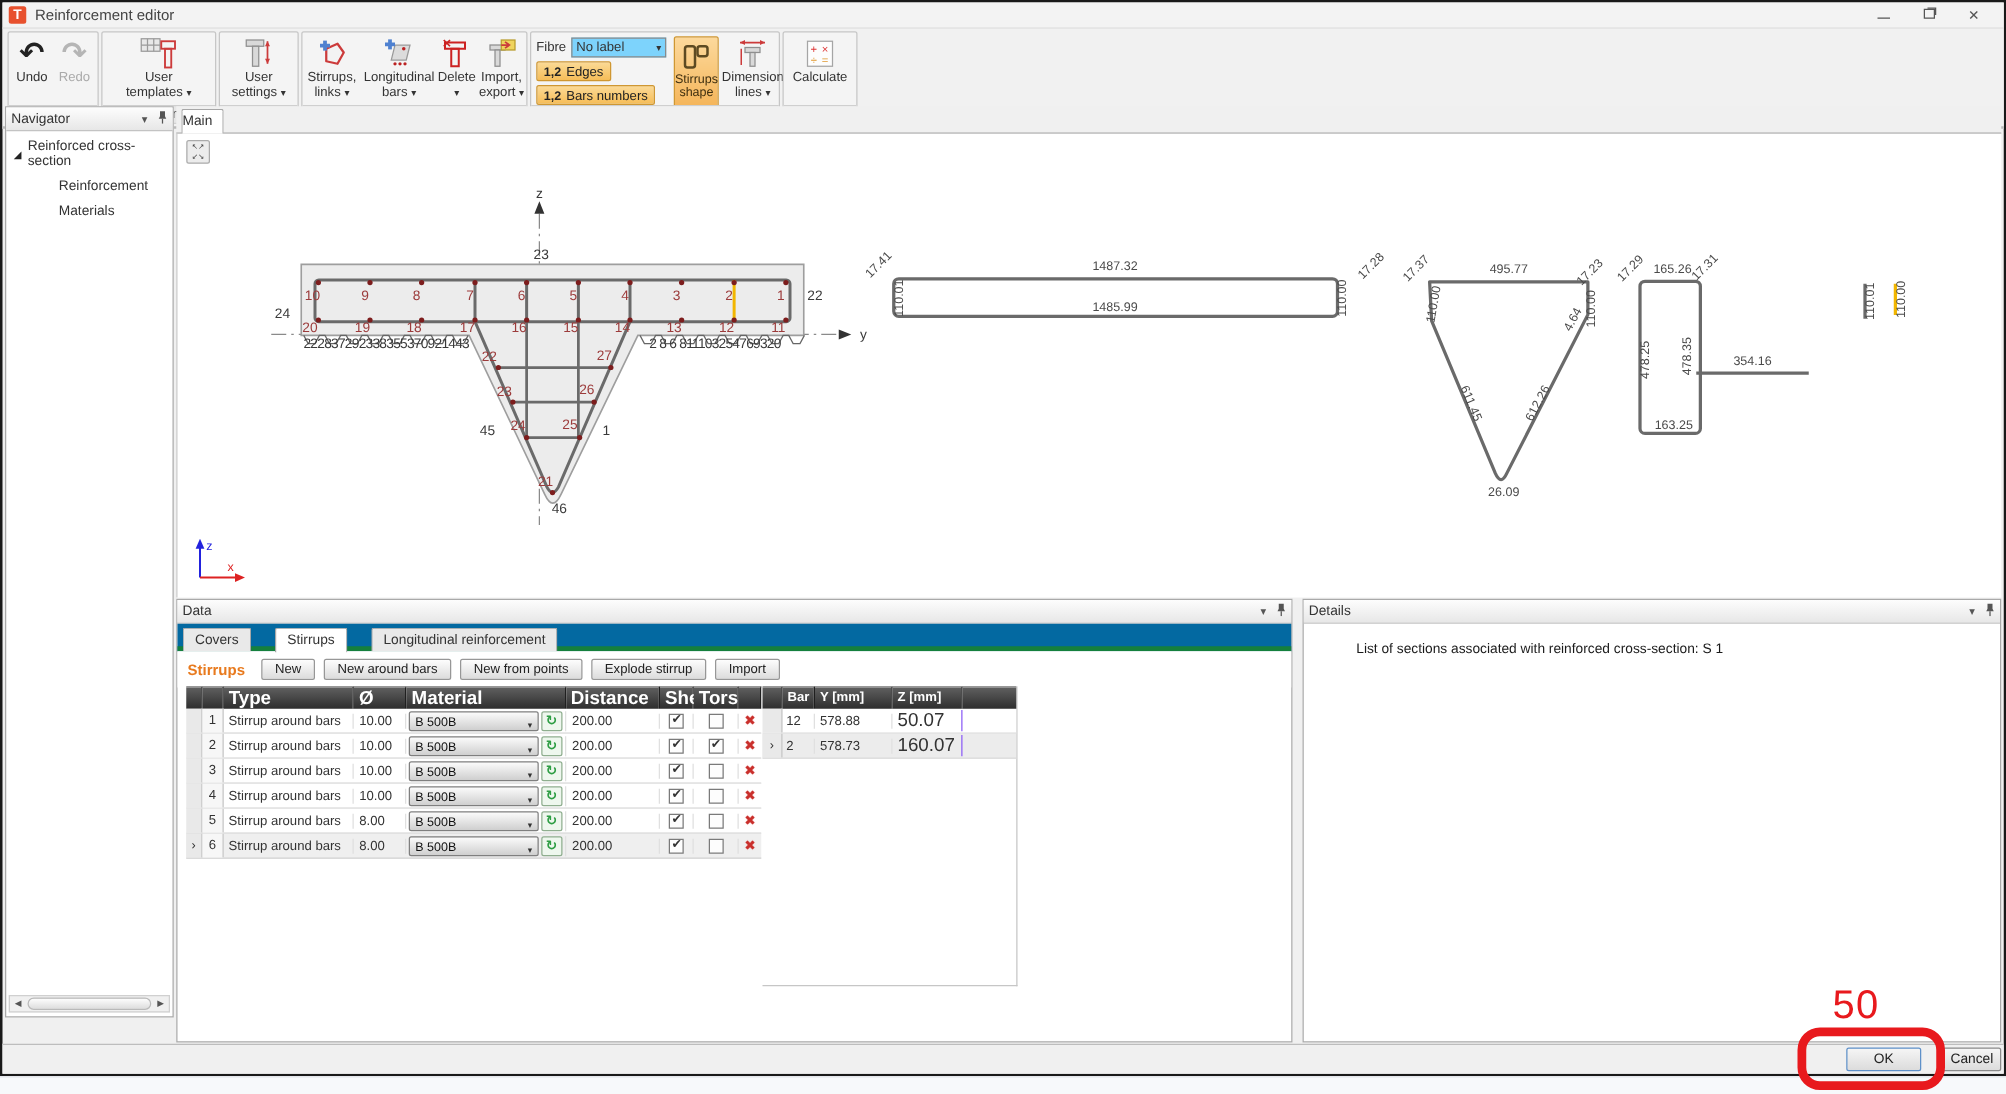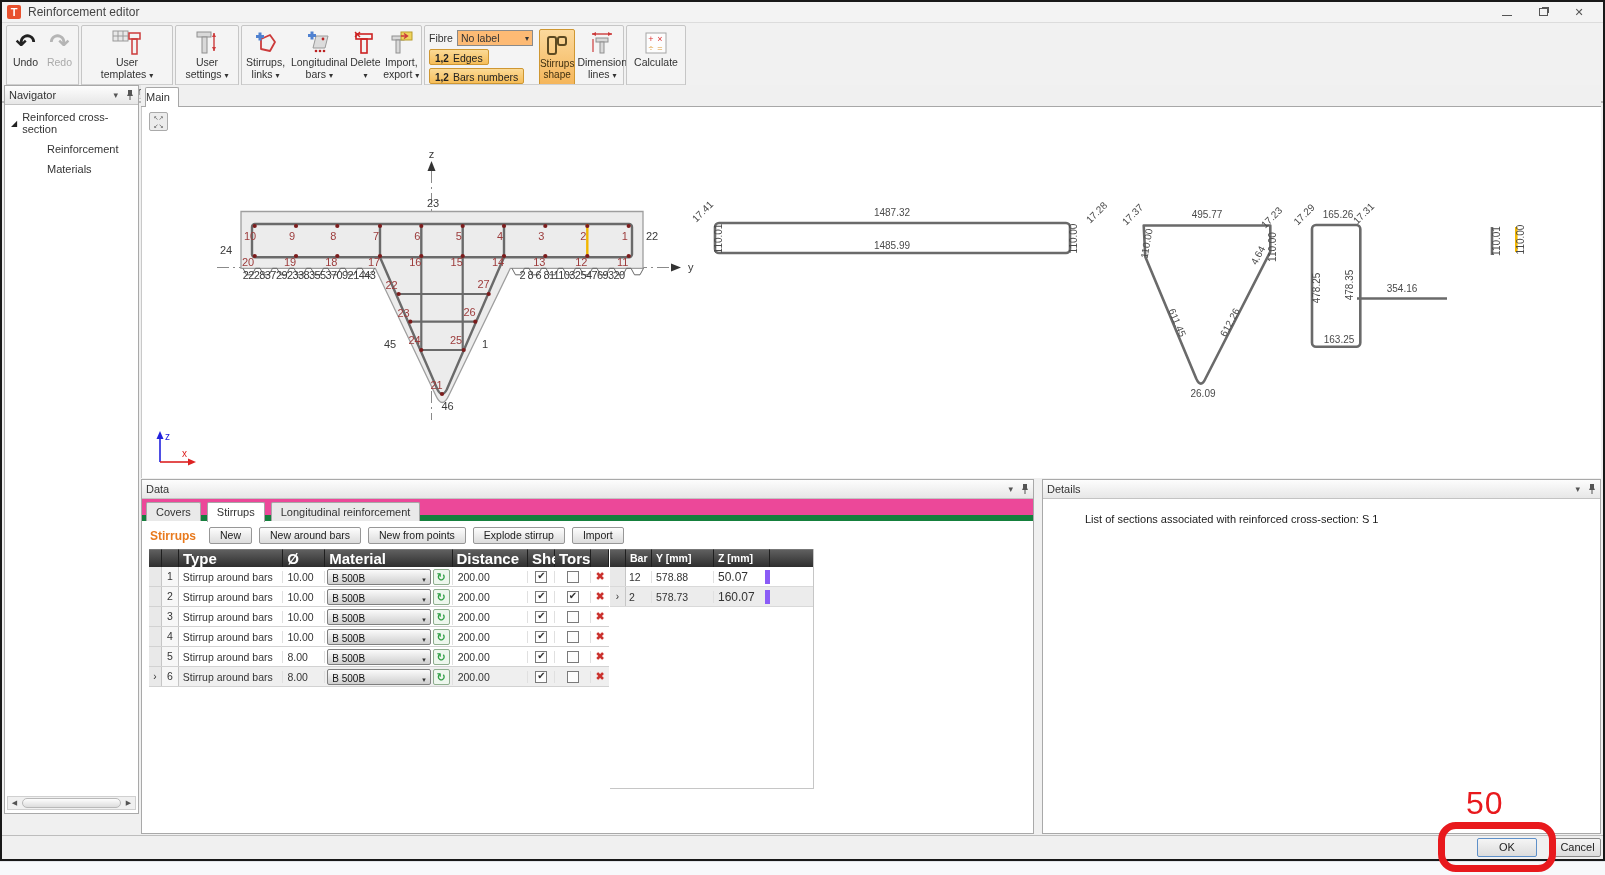--- a/index.html
+++ b/index.html
@@ -23,21 +23,21 @@
   .bigbtn .bico{height:28px;display:flex;align-items:center;justify-content:center}
   .blbl{font-size:10.5px;color:#333;text-align:center;line-height:11.5px}
   .arrow{font-size:8px;color:#333}
   .undo-glyph{font-size:24px;line-height:24px;color:#222;font-weight:bold}
   .redo-glyph{font-size:24px;line-height:24px;color:#b5b5b5;font-weight:bold}
   .dis{color:#aaa}
   
   .vs-left{display:flex;flex-direction:column;gap:3px;padding:4px 2px 0 4px}
   .fibre-row{display:flex;align-items:center;gap:4px}
   .fibre-lbl{font-size:10.5px;color:#333}
-  .selectbox{width:76px;height:16px;background:#fdba74;border:1px solid #8a8a8a;display:flex;align-items:center;padding:0 3px;font-size:10.5px}
+  .selectbox{width:76px;height:16px;background:#7dd3fc;border:1px solid #8a8a8a;display:flex;align-items:center;padding:0 3px;font-size:10.5px}
   .selectbox .arrow{margin-left:auto}
   .otoggle{height:16px;background:linear-gradient(180deg,#fbda96,#f6bd58);border:1px solid #cf9732;border-radius:2px;display:flex;align-items:flex-end;padding:0 5px;font-size:10.5px;color:#222;width:max-content}
   .otoggle b{margin-right:4px;font-size:10px}
   .bigtoggle{width:40px;height:62px;margin:3px 2px 0 4px;background:linear-gradient(180deg,#fcd99c,#f4b254);border:1px solid #cf9732;border-radius:2px;display:flex;flex-direction:column;align-items:center;padding-top:4px}
   .bigtoggle .blbl{font-size:10px;line-height:11px;color:#403010}
   
   .micon{display:block}
   
   .navigator{position:absolute;left:2px;top:83px;width:135px;height:729px;background:#fff;border:1px solid #a9a9a9}
   .panelhdr{height:19px;background:linear-gradient(180deg,#fdfdfd,#e7e7e7);border-bottom:1px solid #c3c3c3;display:flex;align-items:center;padding:0 4px;font-size:11px;color:#333}
@@ -51,21 +51,21 @@
   .sarr{width:13px;text-align:center;font-size:7px;color:#555}
   .sthumb{flex:1;height:10px;background:linear-gradient(180deg,#fdfdfd,#ddd);border:1px solid #b9b9b9;border-radius:5px;margin:0 1px}
   
   .tabstrip{position:absolute;left:139px;top:83px;right:2px;height:22px;background:#f0f0f0;border-bottom:1px solid #a7a7a7}
   .tab-main{position:absolute;left:4px;top:2px;width:34px;height:20px;background:#fff;border:1px solid #a7a7a7;border-bottom:none;text-align:left;line-height:19px;font-size:11px;border-radius:2px 2px 0 0}
   .canvas{position:absolute;left:139px;top:105px;right:2px;height:371px;background:#fff;border-left:1px solid #c9c9c9}
   .fitbtn{position:absolute;left:7px;top:5px;width:19px;height:19px;background:#ececec;border:1px solid #aaa;border-radius:2px;font-size:6px;line-height:8px;color:#444;text-align:center;padding-top:1px}
   .axisicon{position:absolute;left:10px;bottom:12px;width:52px;height:40px}
   
   .datapanel{position:absolute;left:139px;top:477px;width:893px;height:355px;background:#fff;border:1px solid #a9a9a9}
-  .dtabs{display:flex;gap:6px;padding:3px 4px 0 4px;background:#ec4899;border-bottom:6px solid #15803d;height:22px}
+  .dtabs{display:flex;gap:19px;padding:3px 4px 0 4px;background:#0369a1;border-bottom:4px solid #15803d;height:22px}
   .dtab{height:19px;padding:0 9px;border:1px solid #a7a7a7;border-bottom:none;background:#e9e9e9;line-height:18px;font-size:11px;border-radius:2px 2px 0 0}
   .dtab.active{background:#fff;position:relative;top:0px;height:20px}
   .dtoolbar{display:flex;align-items:center;gap:7px;padding:6px 8px;background:#fff}
   .stirrups-lbl{color:#e87a1e;font-weight:bold;font-size:12px;margin-right:6px}
   .tbtn{height:17px;padding:0 10px;background:linear-gradient(180deg,#fdfdfd,#dcdcdc);border:1px solid #979797;border-radius:2px;font-size:10.5px;line-height:15px;color:#222}
   .sgrid{position:absolute;left:7px;top:69px;width:460px}
   .shead,.srow{display:flex}
   .shead .hc{background:linear-gradient(180deg,#5f5f5f,#2e2e2e);color:#fff;font-weight:bold;font-size:15px;height:18px;line-height:17px;padding:0 4px;border-right:1px solid #1f1f1f;border-top:1px solid #777}
   .srow{height:20px;border-bottom:1px solid #d2d2d2;background:#fff;align-items:center}
   .srow.sel{background:#efefef}
@@ -88,21 +88,21 @@
   .xdel{color:#c9302c;font-size:11px;font-weight:bold;text-shadow:0 0 1px #e99}
   
   .bgrid{position:absolute;left:468px;top:69px;width:204px;border-right:1px solid #c6c6c6;border-bottom:1px solid #c6c6c6;height:240px;background:#fff}
   .bhead{display:flex}
   .bhead .hc{background:linear-gradient(180deg,#5f5f5f,#2e2e2e);color:#fff;font-weight:bold;font-size:10.5px;height:18px;line-height:17px;padding:0 4px;border-right:1px solid #1f1f1f;border-top:1px solid #777}
   .brow{display:flex;height:20px;border-bottom:1px solid #d9d9d9;align-items:center;background:#fff}
   .brow.sel{background:#ececec}
   .b-sel{width:16px;align-self:stretch;background:#e9e9e9;border-right:1px solid #c6c6c6;text-align:center;font-size:10px;line-height:19px;color:#333}
   .b-bar{width:26px;padding:0 3px;border-right:1px solid #e0e0e0;font-size:10.5px}
   .b-y{width:62px;padding:0 4px;border-right:1px solid #e0e0e0;font-size:10.5px}
-  .b-z{width:56px;padding:0 4px;border-right:5px solid #8b5cf6;font-size:12px}
+  .b-z{width:56px;padding:0 4px;border-right:1px solid #8b5cf6;font-size:15px}
   
   .details{position:absolute;left:1040px;top:477px;right:2px;height:355px;background:#fff;border:1px solid #a9a9a9}
   .details-body{padding:14px 0 0 46px;font-size:11px;color:#1a1a1a}
   .dline{margin-bottom:3px;display:flex;align-items:center;gap:4px}
   .helpicon{width:13px;height:13px;border-radius:50%;background:linear-gradient(180deg,#58a7e8,#2a6fc0);color:#fff;font-size:9px;font-weight:bold;text-align:center;line-height:13px}
   
   .footer{position:absolute;left:0;right:0;bottom:0;height:24px;background:#f0f0f0;border-top:1px solid #bdbdbd}
   .fbtn{position:absolute;height:19px;background:linear-gradient(180deg,#f5f5f5,#dcdcdc);border:1px solid #8a8a8a;border-radius:2px;font-size:11px;text-align:center;line-height:17px;color:#222}
   .okbtn{left:1475px;top:2px;width:60px;border-color:#5e90c9}
   .cancelbtn{left:1552px;top:2px;width:47px}

